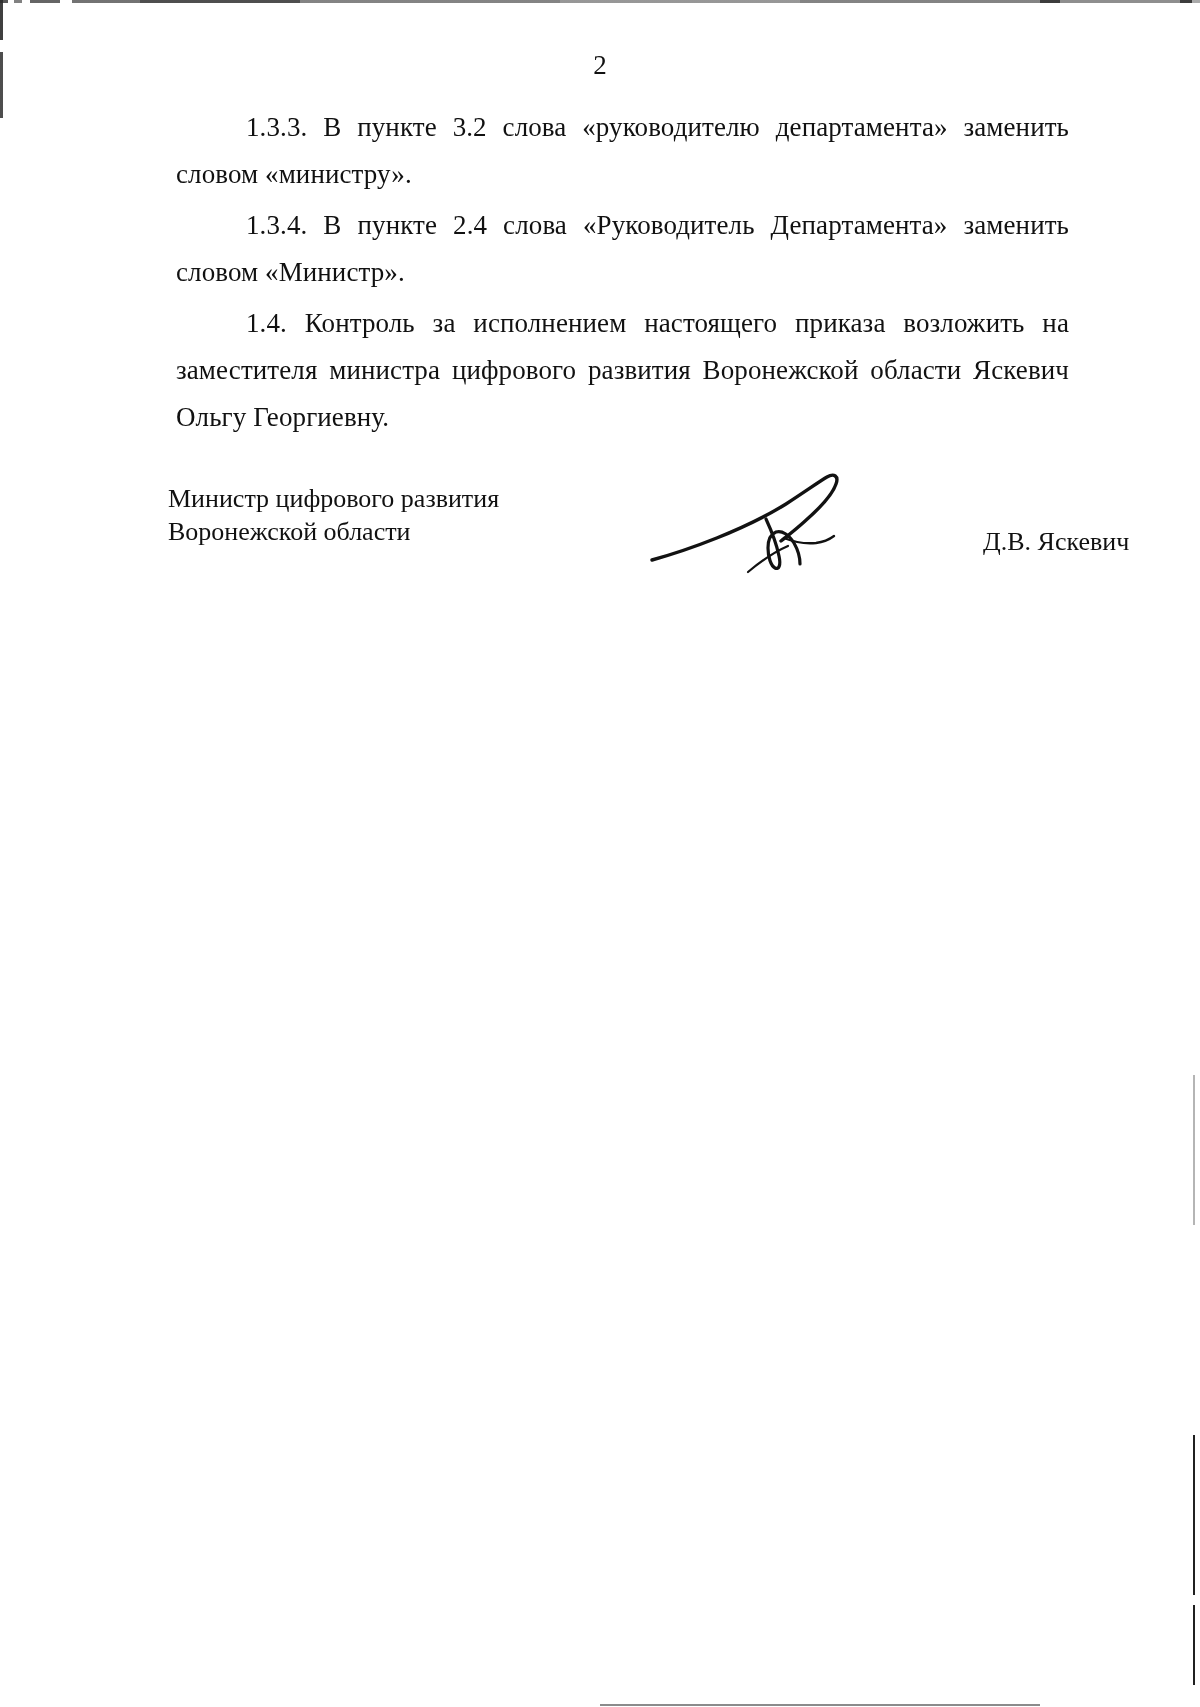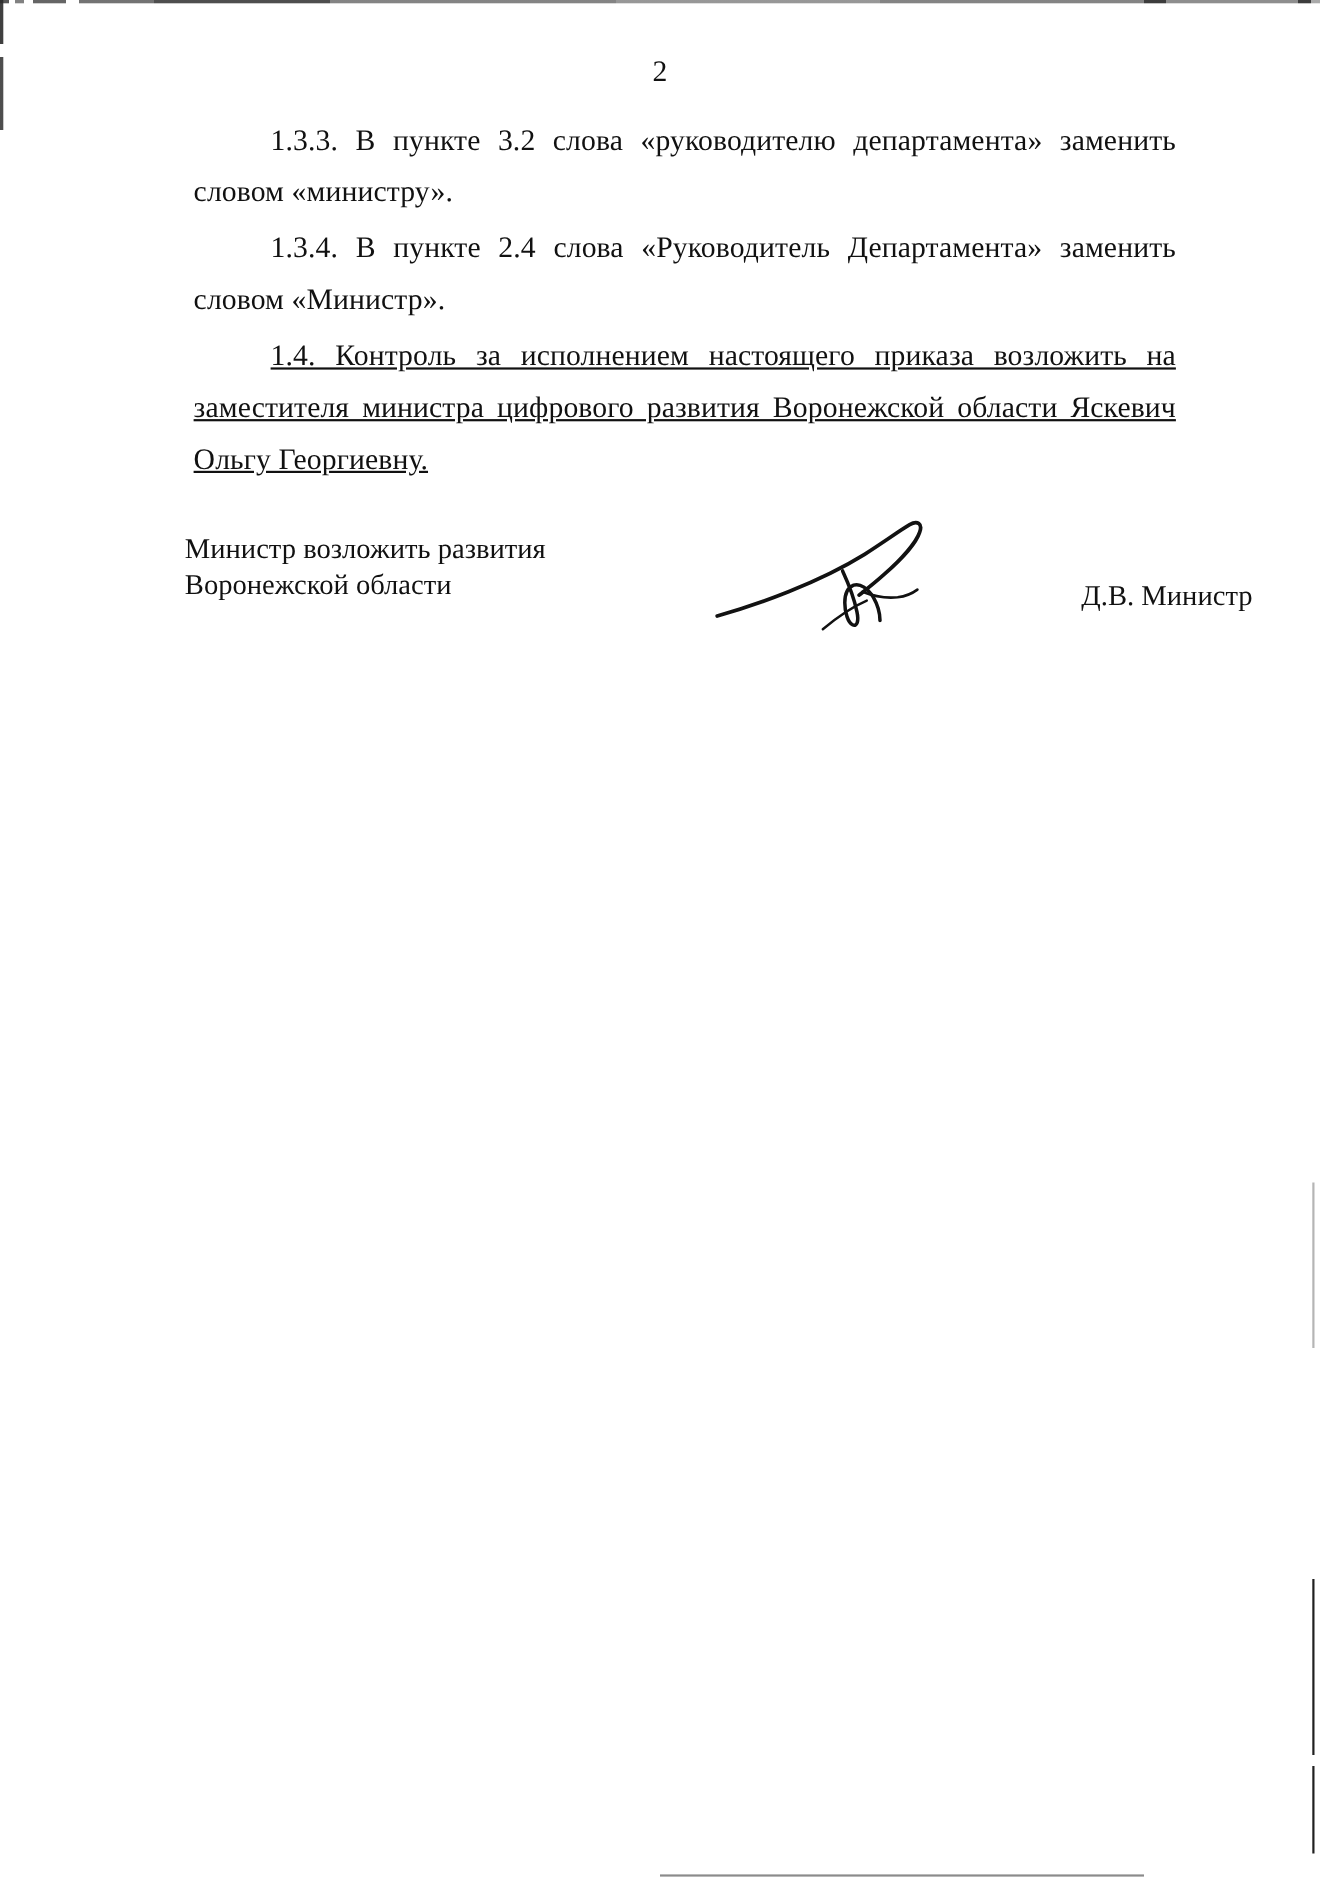--- a/index.html
+++ b/index.html
@@ -92,21 +92,21 @@
   }
 
   p.para {
     margin: 0 0 4px 0;
     font-size: 27px;
     line-height: 47px;
     text-align: justify;
     text-indent: 70px;
     letter-spacing: .1px;
   }
-  p.para.last { margin-bottom: 0; text-decoration: underline; }
+  p.para.last { margin-bottom: 0; }
 
   
   .sign-block {
     position: absolute;
     top: 482px;
     left: 168px;
     width: 893px;
     height: 110px;
   }
   .sign-title {
@@ -148,30 +148,30 @@
   <div class="body">
     <p class="para">1.3.3. В пункте 3.2 слова «руководителю департамента» заменить словом «министру».</p>
 
     <p class="para">1.3.4. В пункте 2.4 слова «Руководитель Департамента» заменить словом «Министр».</p>
 
     <p class="para last">1.4. Контроль за исполнением настоящего приказа возложить на заместителя министра цифрового развития Воронежской области Яскевич Ольгу Георгиевну.</p>
   </div>
 
   <div class="sign-block">
 
-    <div class="sign-title">Министр возложить развития
+    <div class="sign-title">Министр цифрового развития
 Воронежской области</div>
 
     <svg class="signature" viewBox="0 0 230 110">
       <path d="M4 96 C 40 86, 96 66, 138 40 C 158 27, 172 17, 179 13
                C 186 9, 191 12, 188 20 C 185 29, 172 44, 156 58
                C 146 67, 138 73, 133 77" fill="none" stroke="#121212" stroke-width="3.4" stroke-linecap="round" stroke-linejoin="round"></path>
       <path d="M118 55 C 124 68, 129 82, 131 92 C 133 101, 131 106, 127 104
                C 123 102, 120 93, 120 84 C 120 76, 123 70, 128 68
                C 134 66, 141 71, 146 79 C 150 86, 152 94, 152 100" fill="none" stroke="#121212" stroke-width="3.2" stroke-linecap="round" stroke-linejoin="round"></path>
       <path d="M136 74 C 146 78, 158 80, 168 79 C 176 78, 182 75, 186 72" fill="none" stroke="#121212" stroke-width="2.4" stroke-linecap="round"></path>
       <path d="M100 108 C 112 98, 126 88, 140 82" fill="none" stroke="#121212" stroke-width="2.2" stroke-linecap="round"></path>
     </svg>
 
-    <div class="sign-name">Д.В. Министр</div>
+    <div class="sign-name">Д.В. Яскевич</div>
   </div>
 
 </div>
 
 </body></html>

